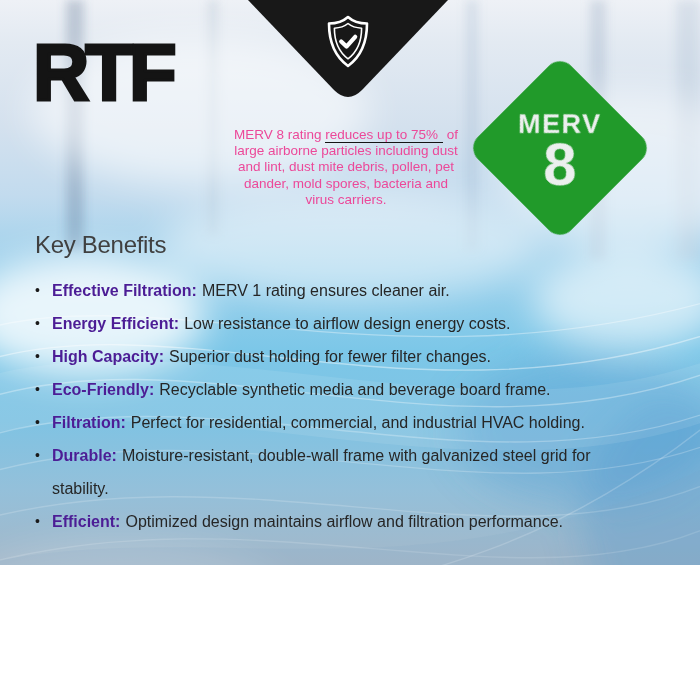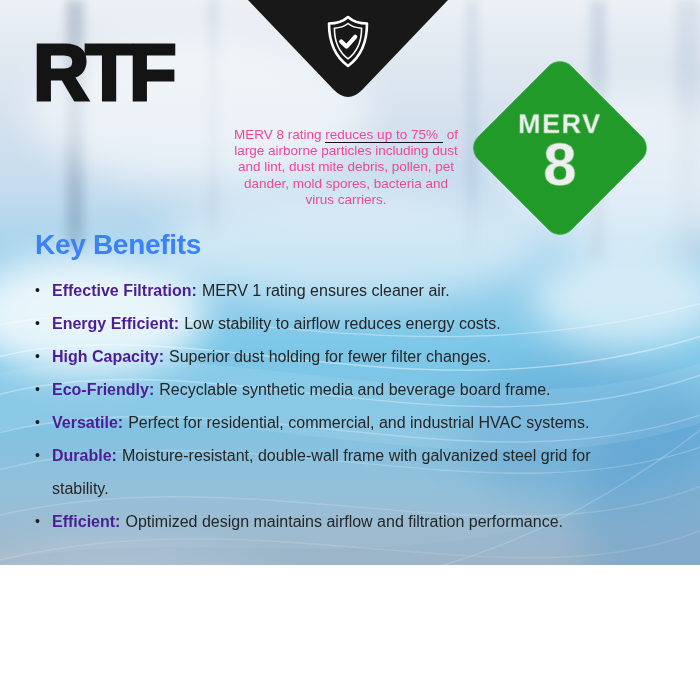--- a/index.html
+++ b/index.html
@@ -41,21 +41,21 @@
   .badge-inner{
     position:absolute;inset:0;transform:rotate(-45deg);
     display:flex;flex-direction:column;align-items:center;justify-content:center;
     color:#ecefee;padding-top:8px;
   }
   .badge-label{font-size:27px;font-weight:800;letter-spacing:1.5px;line-height:26px;}
   .badge-value{font-size:60px;font-weight:800;line-height:56px;}
 
   
   .benefits{left:35px;top:228px;width:614px;}
-  .kb-head{font-size:28px;font-weight:700;color:#3b82f6;line-height:34px;letter-spacing:-0.3px;}
+  .kb-head{font-size:24px;font-weight:400;color:#404040;line-height:34px;letter-spacing:-0.3px;}
   .kb-list{margin:12px 0 0 0;padding:0;list-style:none;}
   .kb-list li{position:relative;padding-left:17px;font-size:16px;line-height:33px;color:#262626;}
   .kb-list .dot{position:absolute;left:0;top:0;font-size:14px;color:#1a1a1a;}
   .kb-list .bt{font-weight:700;color:#4c1d95;margin-right:5px;}
 
   
   .stars{
     left:282px;top:566px;width:146px;height:42px;display:flex;
     align-items:flex-start;justify-content:center;color:#141414;
     font-family:"DejaVu Sans",sans-serif;font-weight:700;
@@ -162,24 +162,24 @@
     <div class="badge-inner">
       <div class="badge-label">MERV</div>
       <div class="badge-value">8</div>
     </div>
   </div>
 
   <div class="layer benefits">
     <div class="kb-head">Key Benefits</div>
     <ul class="kb-list">
       <li><span class="dot">•</span><span class="bt">Effective Filtration:</span><span class="bx">MERV 1 rating ensures cleaner air.</span></li>
-      <li><span class="dot">•</span><span class="bt">Energy Efficient:</span><span class="bx">Low stability to airflow reduces energy costs.</span></li>
+      <li><span class="dot">•</span><span class="bt">Energy Efficient:</span><span class="bx">Low resistance to airflow design energy costs.</span></li>
       <li><span class="dot">•</span><span class="bt">High Capacity:</span><span class="bx">Superior dust holding for fewer filter changes.</span></li>
       <li><span class="dot">•</span><span class="bt">Eco-Friendly:</span><span class="bx">Recyclable synthetic media and beverage board frame.</span></li>
-      <li><span class="dot">•</span><span class="bt">Versatile:</span><span class="bx">Perfect for residential, commercial, and industrial HVAC systems.</span></li>
+      <li><span class="dot">•</span><span class="bt">Filtration:</span><span class="bx">Perfect for residential, commercial, and industrial HVAC holding.</span></li>
       <li><span class="dot">•</span><span class="bt">Durable:</span><span class="bx">Moisture-resistant, double-wall frame with galvanized steel grid for stability.</span></li>
       <li><span class="dot">•</span><span class="bt">Efficient:</span><span class="bx">Optimized design maintains airflow and filtration performance.</span></li>
     </ul>
   </div>
 
   <div class="layer stars">
     <span class="s1">☆</span>
     <span class="s2">☆</span>
     <span class="s3">☆</span>
     <span class="s4">☆</span>

